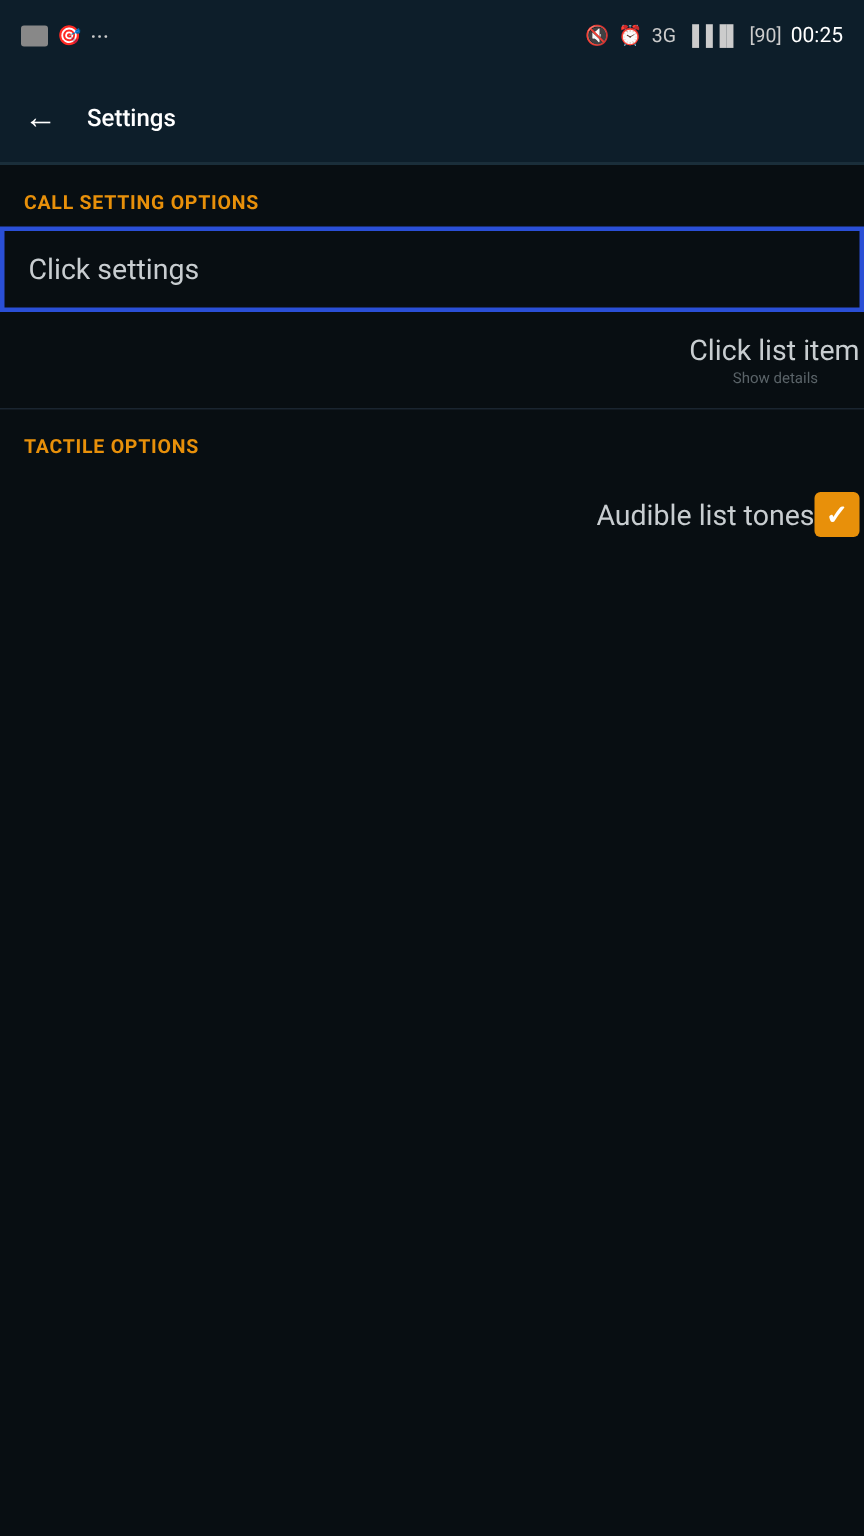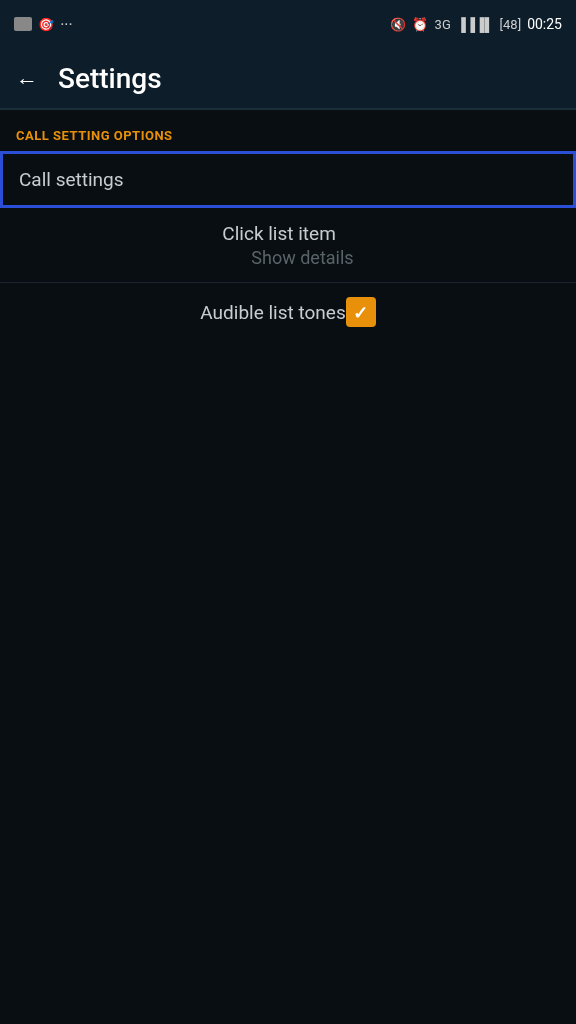--- a/index.html
+++ b/index.html
@@ -62,21 +62,21 @@
       gap: 20px;
     }
 
     .back-arrow {
       font-size: 22px;
       color: #ffffff;
       cursor: pointer;
     }
 
     .app-bar-title {
-      font-size: 28px;
+      font-size: 16px;
       font-weight: 500;
       color: #ffffff;
     }
 
     
     .top-divider {
       height: 2px;
       background-color: #1a2e3a;
     }
 
@@ -105,32 +105,32 @@
       background-color: #080e12;
     }
 
     .list-item-title {
       font-size: 19px;
       color: #c8cdd0;
       font-weight: 400;
     }
 
     .list-item-subtitle {
-      font-size: 18px;
+      font-size: 10px;
       color: #5a6368;
       margin-top: 2px;
       margin-left: 29px;
     }
 
     
     .list-item-plain {
-      padding: 14px 18px;
-      display: flex;
-      align-items: center;
-      justify-content: center;
+      padding: 14px 3px;
+      display: flex;
+      align-items: center;
+      justify-content: flex-end;
       cursor: pointer;
       background-color: #080e12;
     }
 
     .list-item-plain-title {
       font-size: 19px;
       color: #c8cdd0;
       font-weight: 400;
     }
 
@@ -180,51 +180,52 @@
     <div class="img-icon"></div>
     <span class="status-icon">🎯</span>
     <span class="dot-icon">···</span>
   </div>
   <div class="status-bar-right">
     <span class="status-icon">🔇</span>
     <span class="status-icon">⏰</span>
     <span class="status-icon">3G</span>
     <span class="status-icon">▐▐▐▌</span>
     <span class="status-icon">
-      [<span>48</span>]
+      [<span>90</span>]
     </span>
     <span class="time-text">00:25</span>
   </div>
 </div>
 
 <div class="app-bar">
   <span class="back-arrow">←</span>
   <span class="app-bar-title">Settings</span>
 </div>
 
 <div class="top-divider"></div>
 
 <div class="content">
 
   <div class="section-header">CALL SETTING OPTIONS</div>
 
   <div class="list-item">
-    <div class="list-item-title">Call settings</div>
+    <div class="list-item-title">Click settings</div>
   </div>
 
 
   <div class="list-item-plain">
     <div>
       <div class="list-item-plain-title">Click list item</div>
       <div class="list-item-subtitle">Show details</div>
     </div>
   </div>
 
   <div class="divider"></div>
 
+  <div class="section-header">TACTILE OPTIONS</div>
 
   <div class="list-item-plain">
     <div class="list-item-plain-title">Audible list tones</div>
     <div class="checkbox">
       <span class="checkmark">✓</span>
     </div>
   </div>
 
 </div>
 

